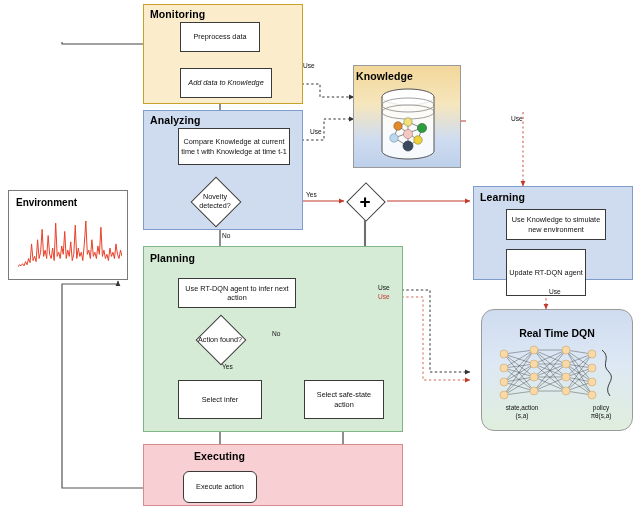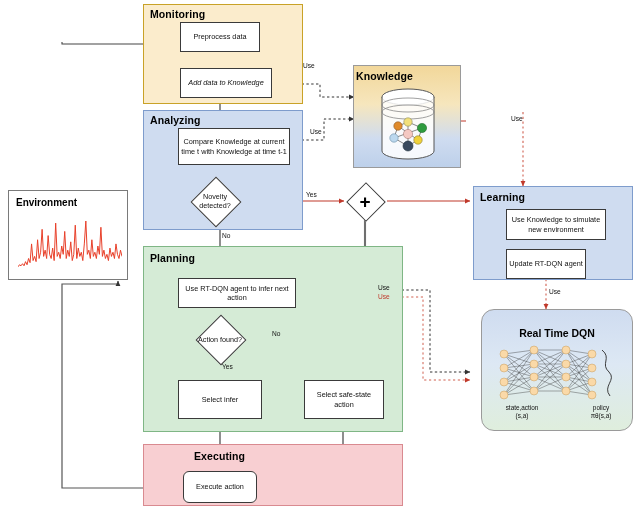--- a/index.html
+++ b/index.html
@@ -163,21 +163,21 @@
     <circle cx="48" cy="42" r="4.6" fill="#2e9b3e" stroke="#1e6b2a" stroke-width=".6"></circle>
     <circle cx="44" cy="54" r="4.2" fill="#f0d23a" stroke="#8a7a2a" stroke-width=".6"></circle>
     <circle cx="34" cy="60" r="5" fill="#3a4a5e" stroke="#22303e" stroke-width=".6"></circle>
     <circle cx="20" cy="52" r="4.2" fill="#bcd8ee" stroke="#6a8ea8" stroke-width=".6"></circle>
     <circle cx="34" cy="48" r="4.6" fill="#f4c8c2" stroke="#a87a72" stroke-width=".6"></circle>
   </svg>
 
   <div class="panel pan-analyzing" style="left:473px;top:186px;width:160px;height:94px;"></div>
   <div class="panel-title" style="left:480px;top:191px;">Learning</div>
   <div class="node" style="left:506px;top:188px;width:100px;height:31px;margin-top:21px;">Use Knowledge to simulate new environment</div>
-  <div class="node" style="left:506px;top:249px;width:80px;height:30px;">Update RT-DQN agent</div>
+  <div class="node" style="left:506px;top:249px;width:80px;height:47px;">Update RT-DQN agent</div>
 
   <div class="rtdqn-panel" style="left:481px;top:309px;width:152px;height:122px;"></div>
   <div class="rt-title" style="left:481px;top:327px;width:152px;">Real Time DQN</div>
   <svg style="position:absolute;left:492px;top:344px;width:130px;height:62px;" viewBox="0 0 130 62">
     <g stroke="#2a2a2a" stroke-width=".45" fill="none" opacity=".85">
       <path d="M12,10 L42,6 M12,10 L42,20 M12,10 L42,33 M12,10 L42,47
                M12,24 L42,6 M12,24 L42,20 M12,24 L42,33 M12,24 L42,47
                M12,38 L42,6 M12,38 L42,20 M12,38 L42,33 M12,38 L42,47
                M12,51 L42,6 M12,51 L42,20 M12,51 L42,33 M12,51 L42,47"></path>
       <path d="M42,6 L74,6 M42,6 L74,20 M42,6 L74,33 M42,6 L74,47

